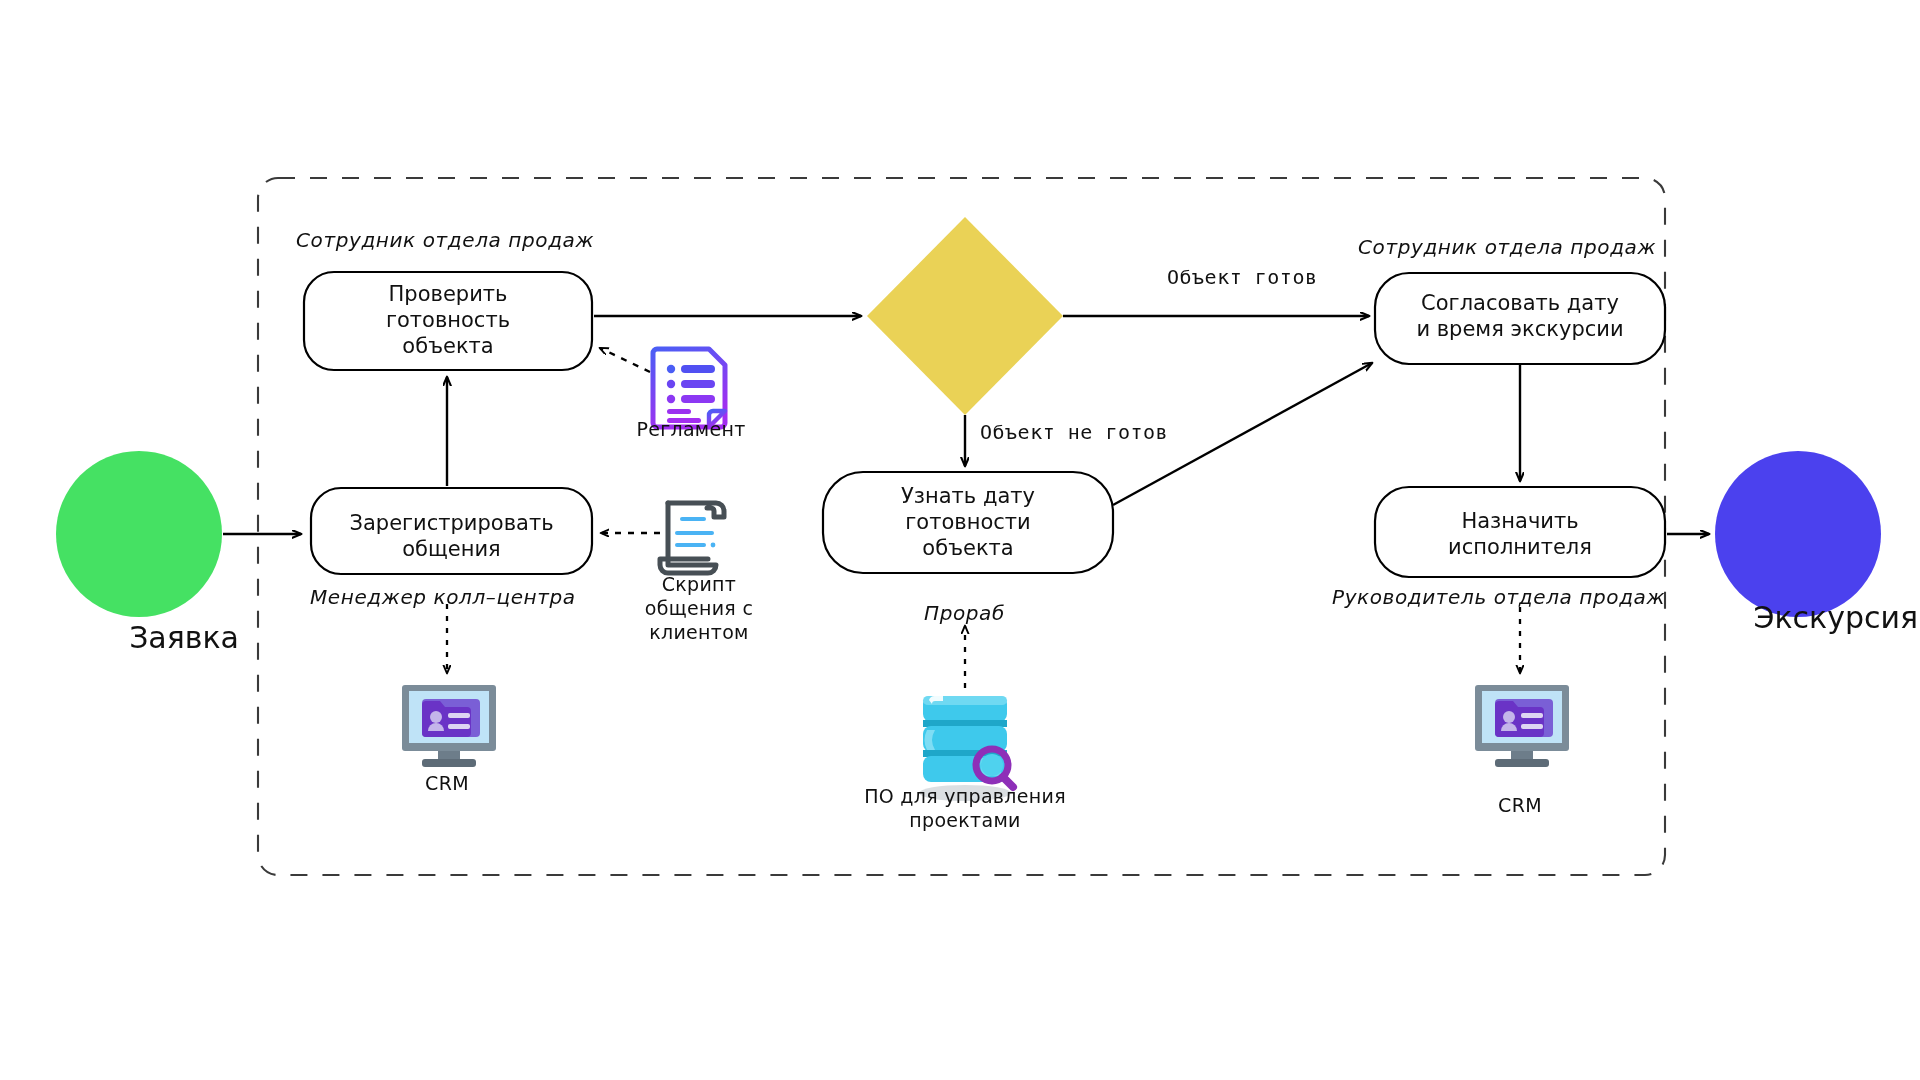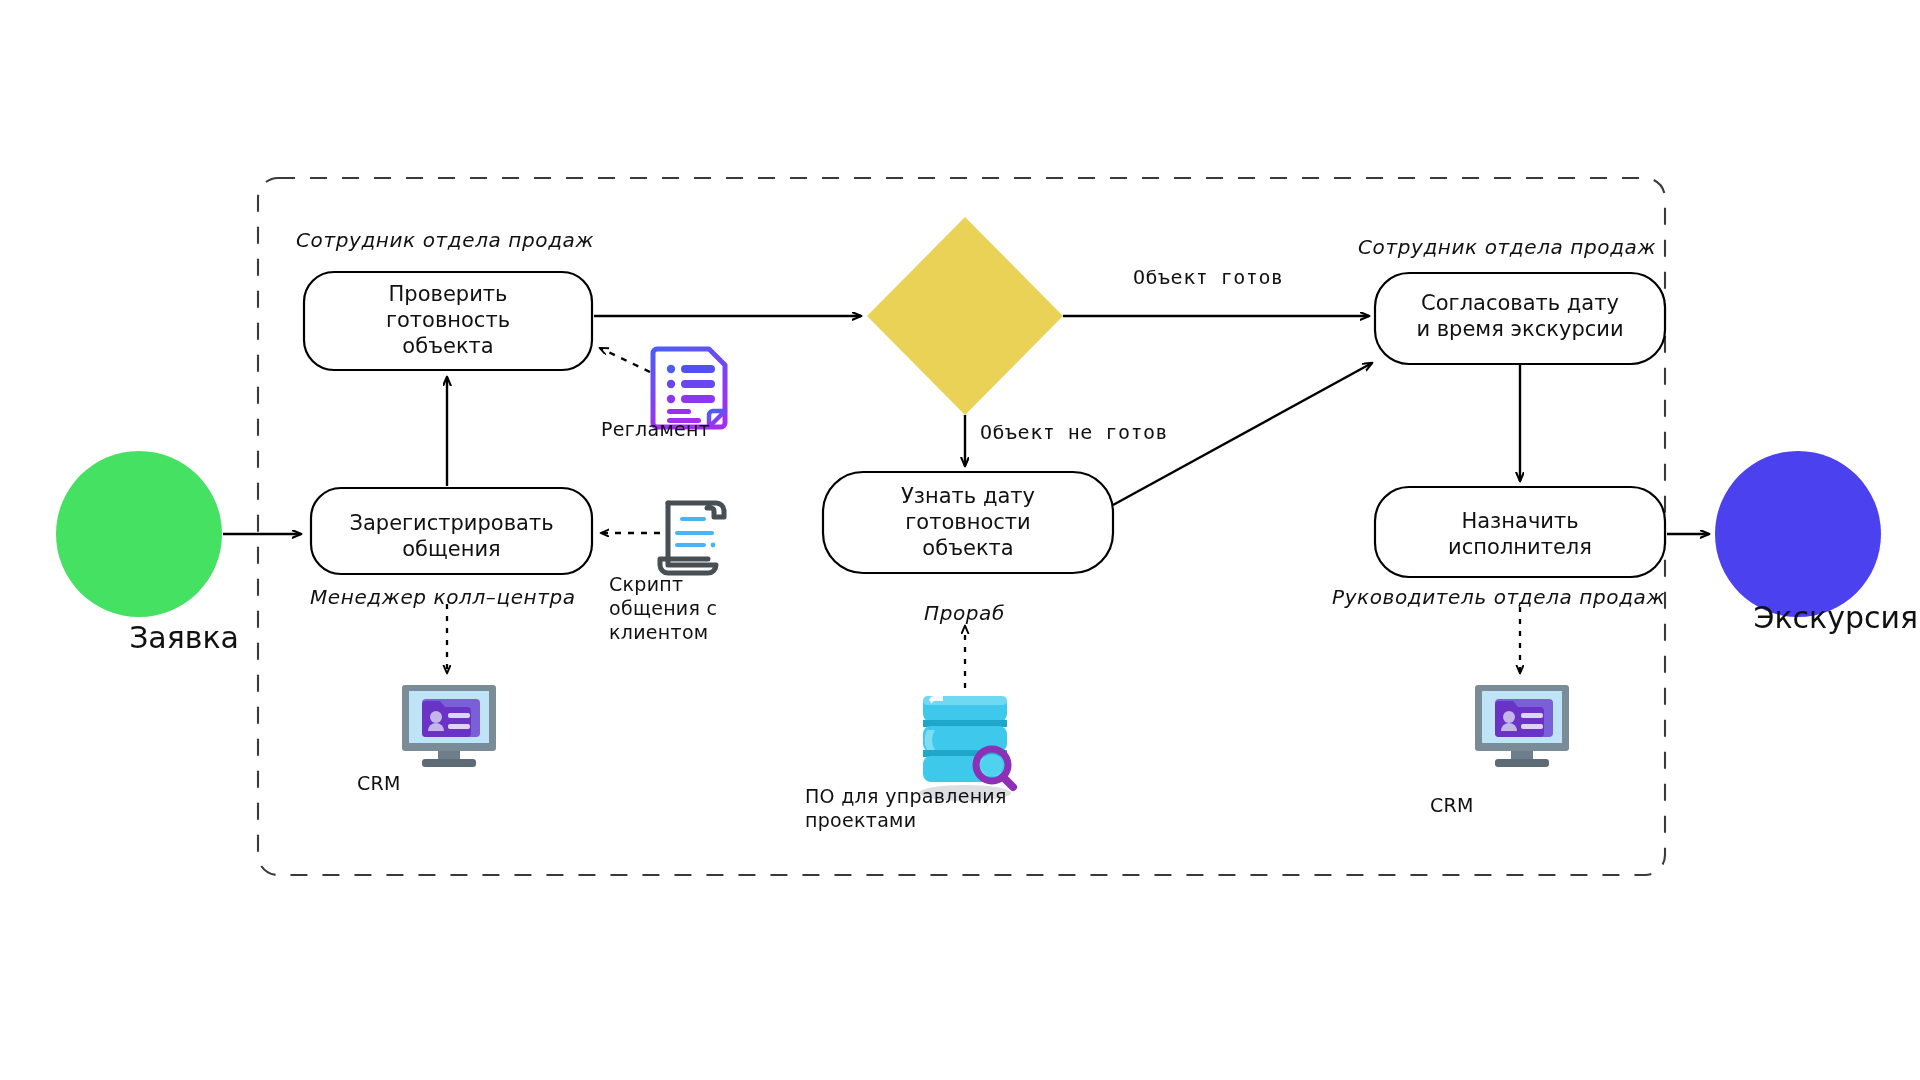--- a/index.html
+++ b/index.html
@@ -61,20 +61,21 @@
     font-size: 30px;
     color: #111111;
     text-align: right;
     white-space: nowrap;
     font-family: "DejaVu Sans", sans-serif;
   }
   .asset-label {
     position: absolute;
     font-size: 19px;
     color: #111111;
+    text-align: center;
     line-height: 1.26;
     white-space: pre-line;
     letter-spacing: 0.3px;
     font-family: "DejaVu Sans", sans-serif;
   }
 </style>
 </head>
 <body>
 
 <div id="canvas">
@@ -215,21 +216,21 @@
   <div class="role-label" style="left:924px; top:601px;">Прораб</div>
 
   <div class="role-label" style="left:1358px; top:235px;">Сотрудник отдела продаж</div>
   <div class="node-text" style="left:1375px; top:508px; width:290px;">Назначить
 исполнителя</div>
 
   <div class="node-text" style="left:1370px; top:290px; width:300px;">Согласовать дату
 и время экскурсии</div>
   <div class="role-label" style="left:1332px; top:585px;">Руководитель отдела продаж</div>
 
-  <div class="edge-label" style="left:1133px; top:265px;text-align:center;">Объект готов</div>
+  <div class="edge-label" style="left:1167px; top:265px;text-align:center;">Объект готов</div>
   <div class="edge-label" style="left:980px; top:420px;">Объект не готов</div>
 
   <div class="asset-label" style="left:601px; top:418px; width:180px;">Регламент</div>
   <div class="asset-label" style="left:609px; top:573px; width:180px;">Скрипт
 общения с
 клиентом</div>
   <div class="asset-label" style="left:357px; top:772px; width:180px;">CRM</div>
   <div class="asset-label" style="left:805px; top:785px; width:320px;">ПО для управления
 проектами</div>
   <div class="asset-label" style="left:1430px; top:794px; width:180px;">CRM</div>

